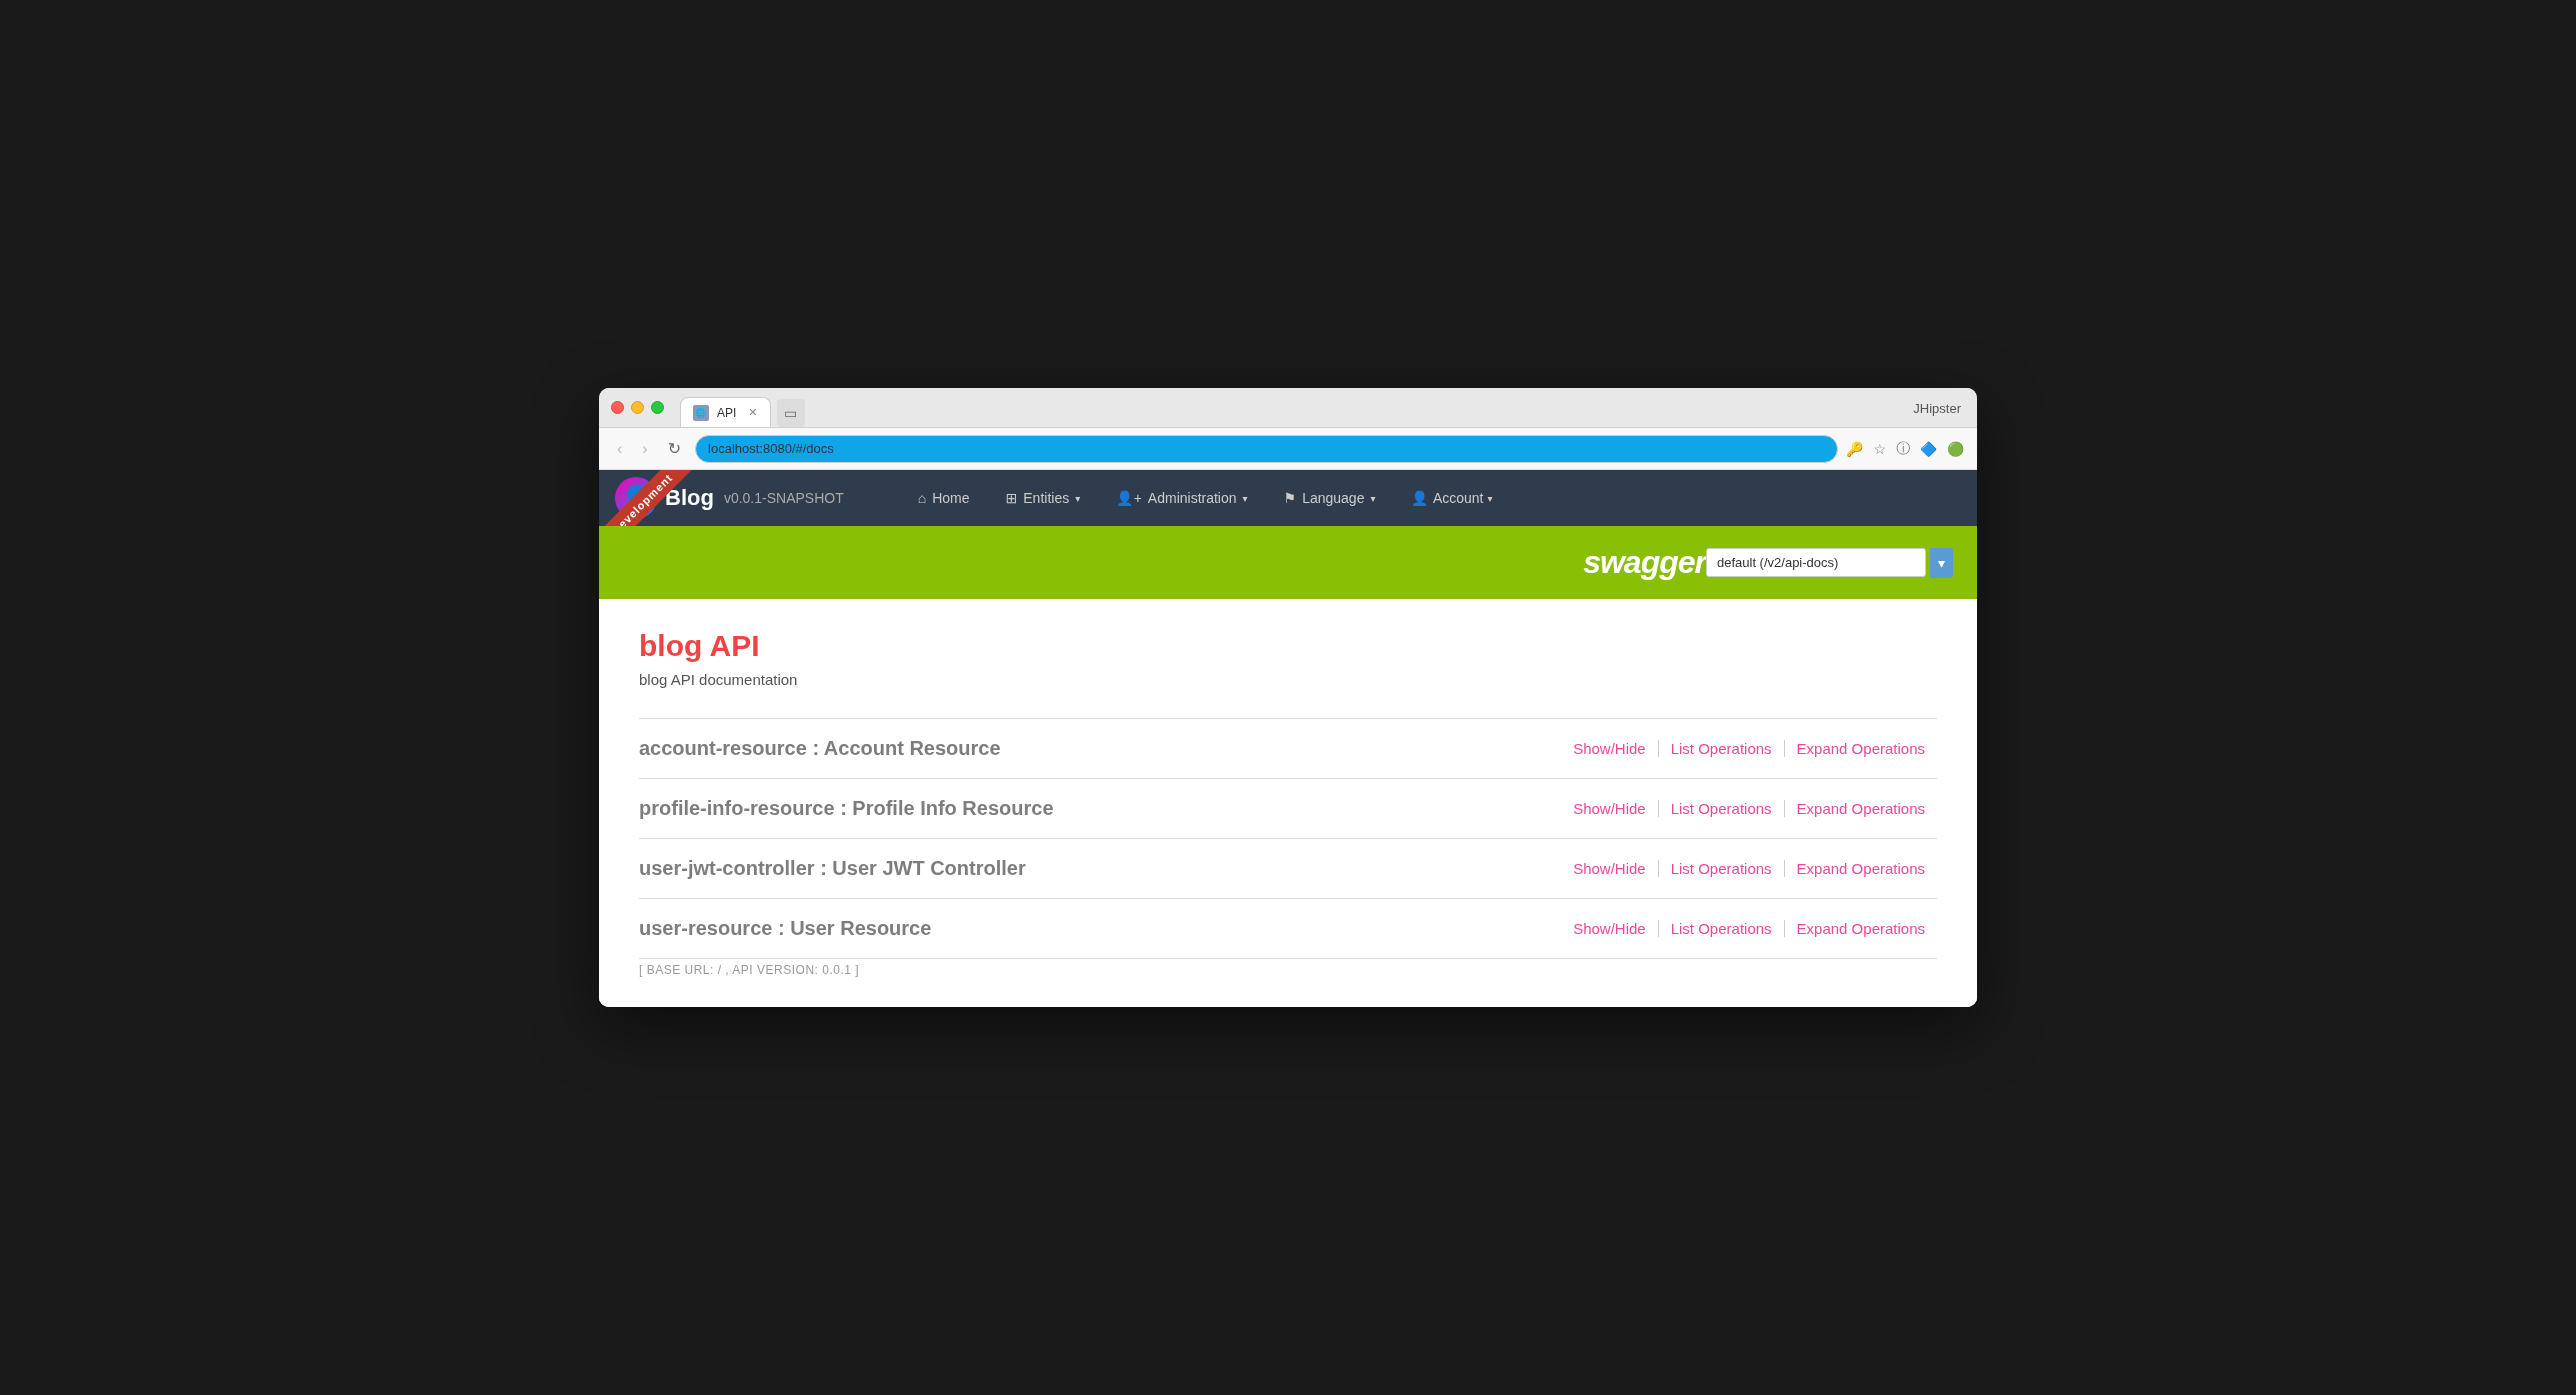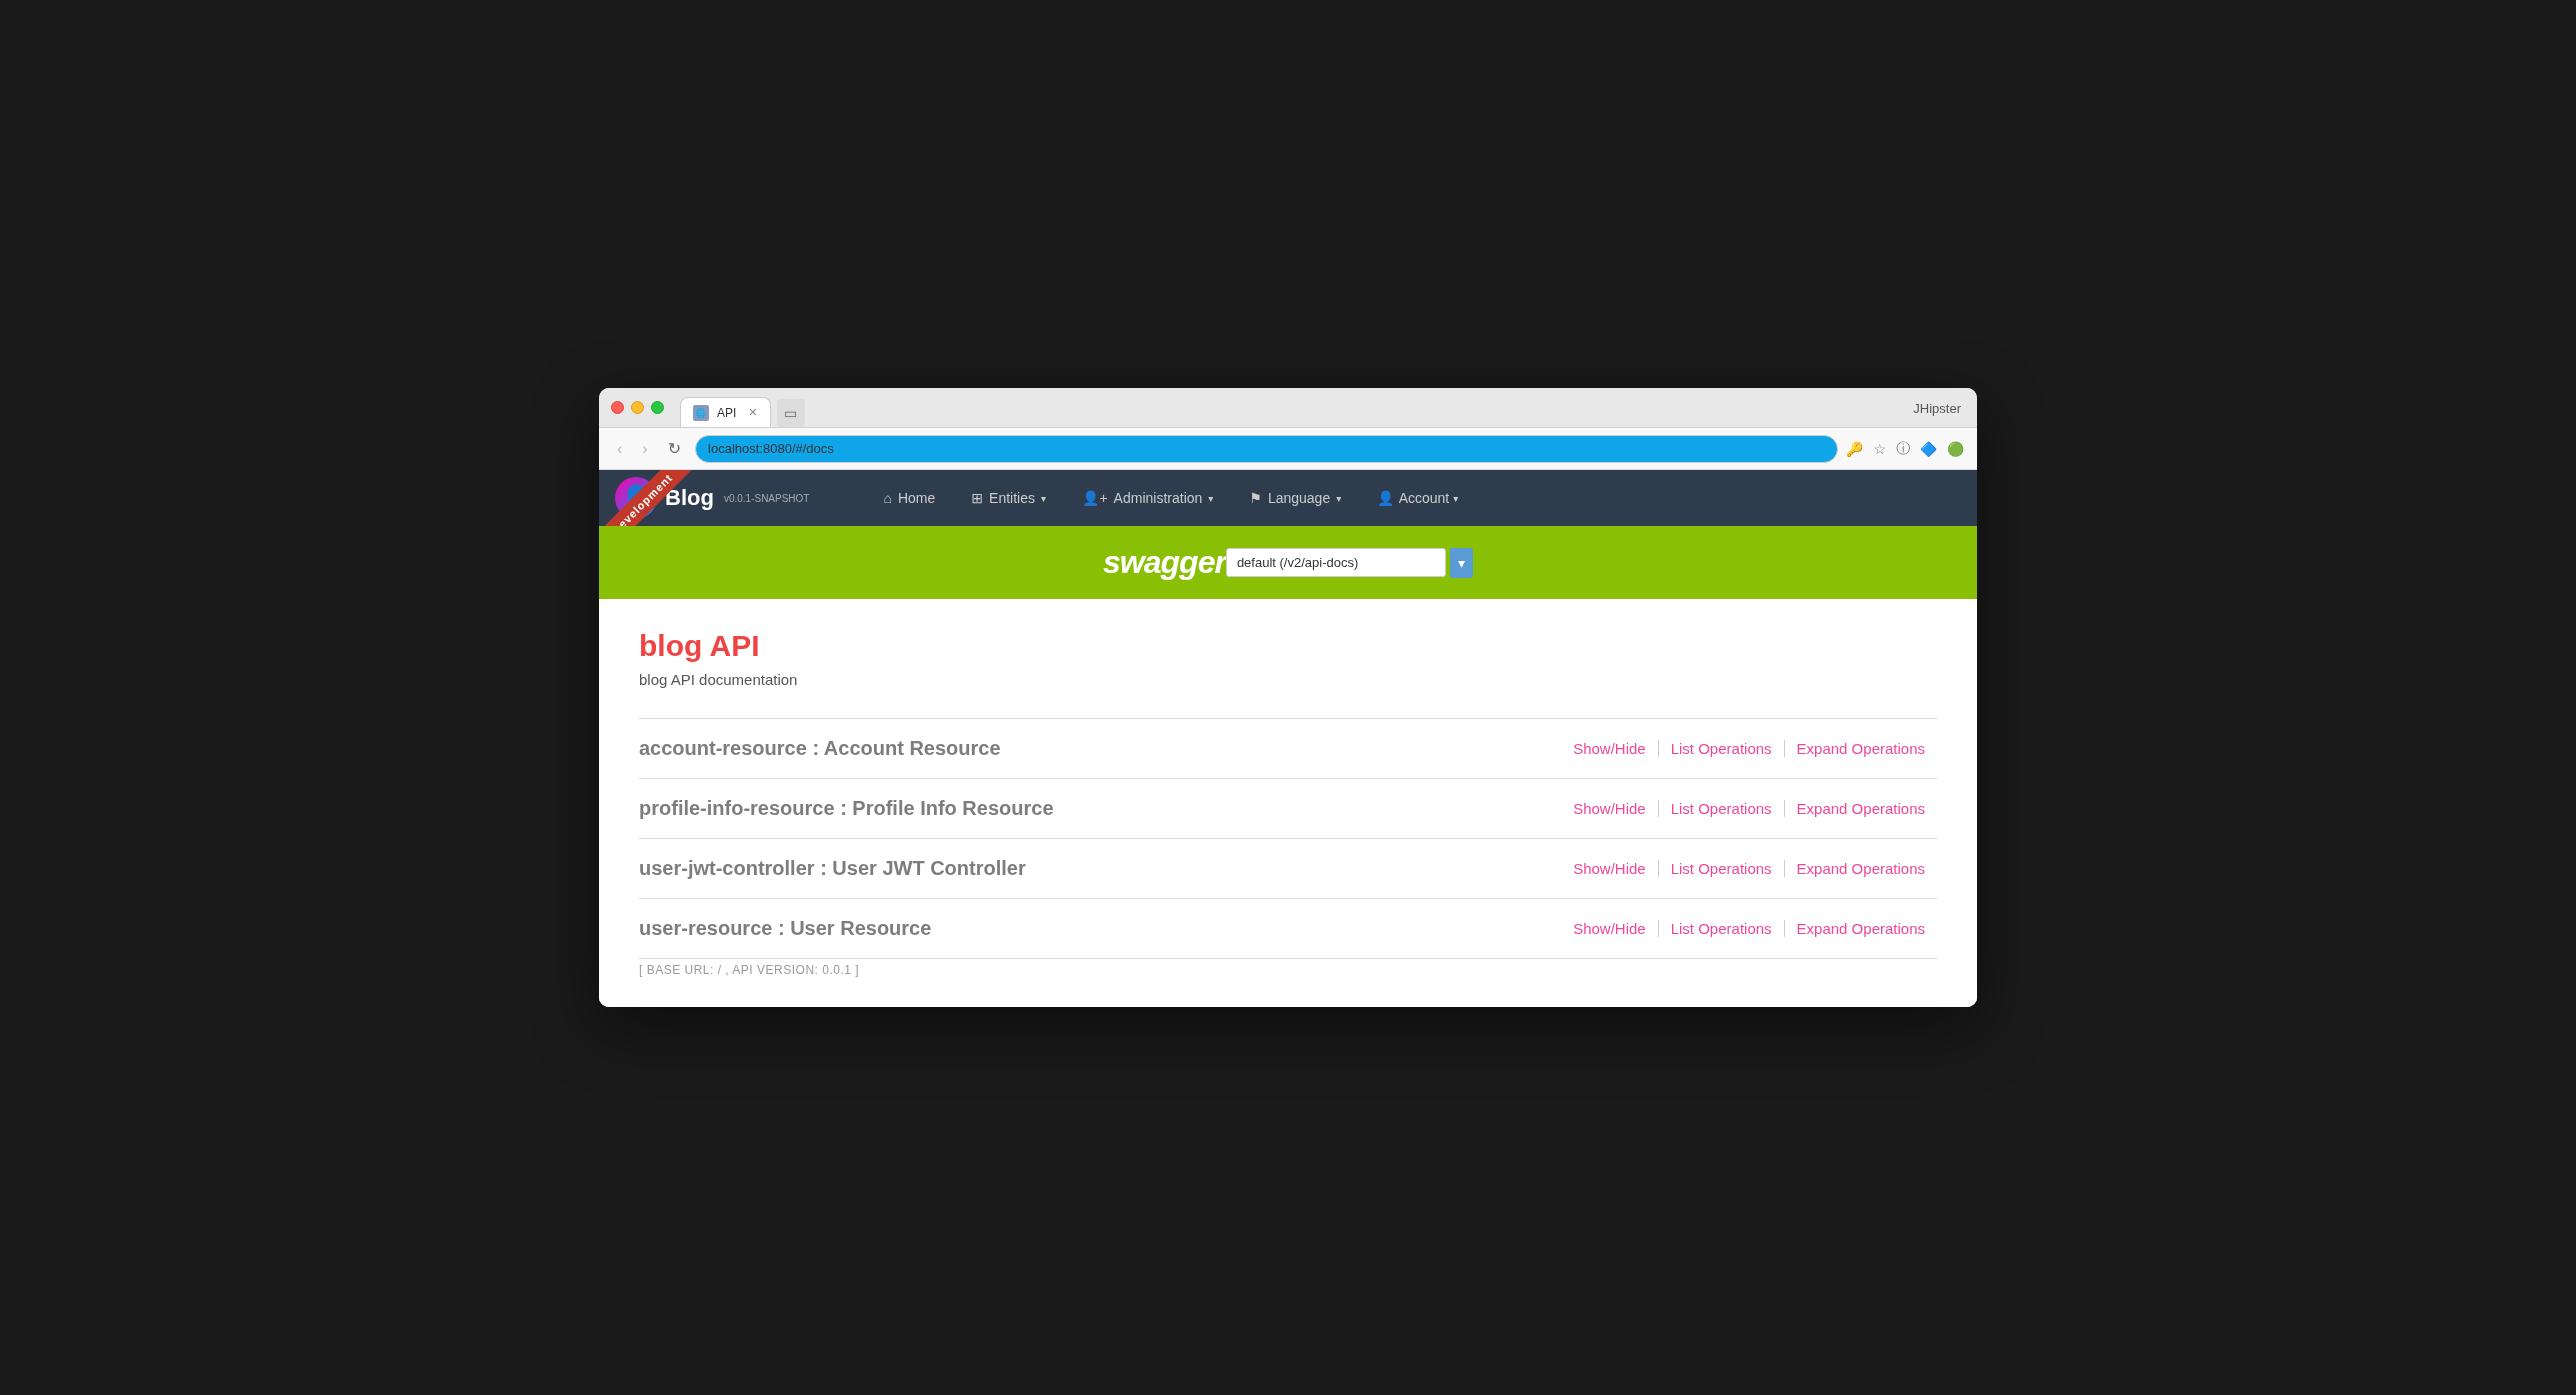--- a/index.html
+++ b/index.html
@@ -215,21 +215,21 @@
       letter-spacing: 1px;
     }
 
     .brand-name {
       font-size: 22px;
       font-weight: bold;
       color: white;
     }
 
     .brand-version {
-      font-size: 10px;
+      font-size: 14px;
       color: #aaa;
       margin-left: 2px;
     }
 
     .navbar-menu {
       display: flex;
       align-items: center;
       gap: 8px;
       margin-left: 60px;
       flex: 1;
@@ -260,21 +260,21 @@
       align-items: center;
       gap: 4px;
     }
 
     
     .swagger-header {
       background: #89bf04;
       padding: 18px 24px;
       display: flex;
       align-items: center;
-      justify-content: center;
+      justify-content: flex-end;
     }
 
     .swagger-title {
       font-size: 32px;
       font-weight: bold;
       color: white;
       letter-spacing: -1px;
       font-style: italic;
     }
 

